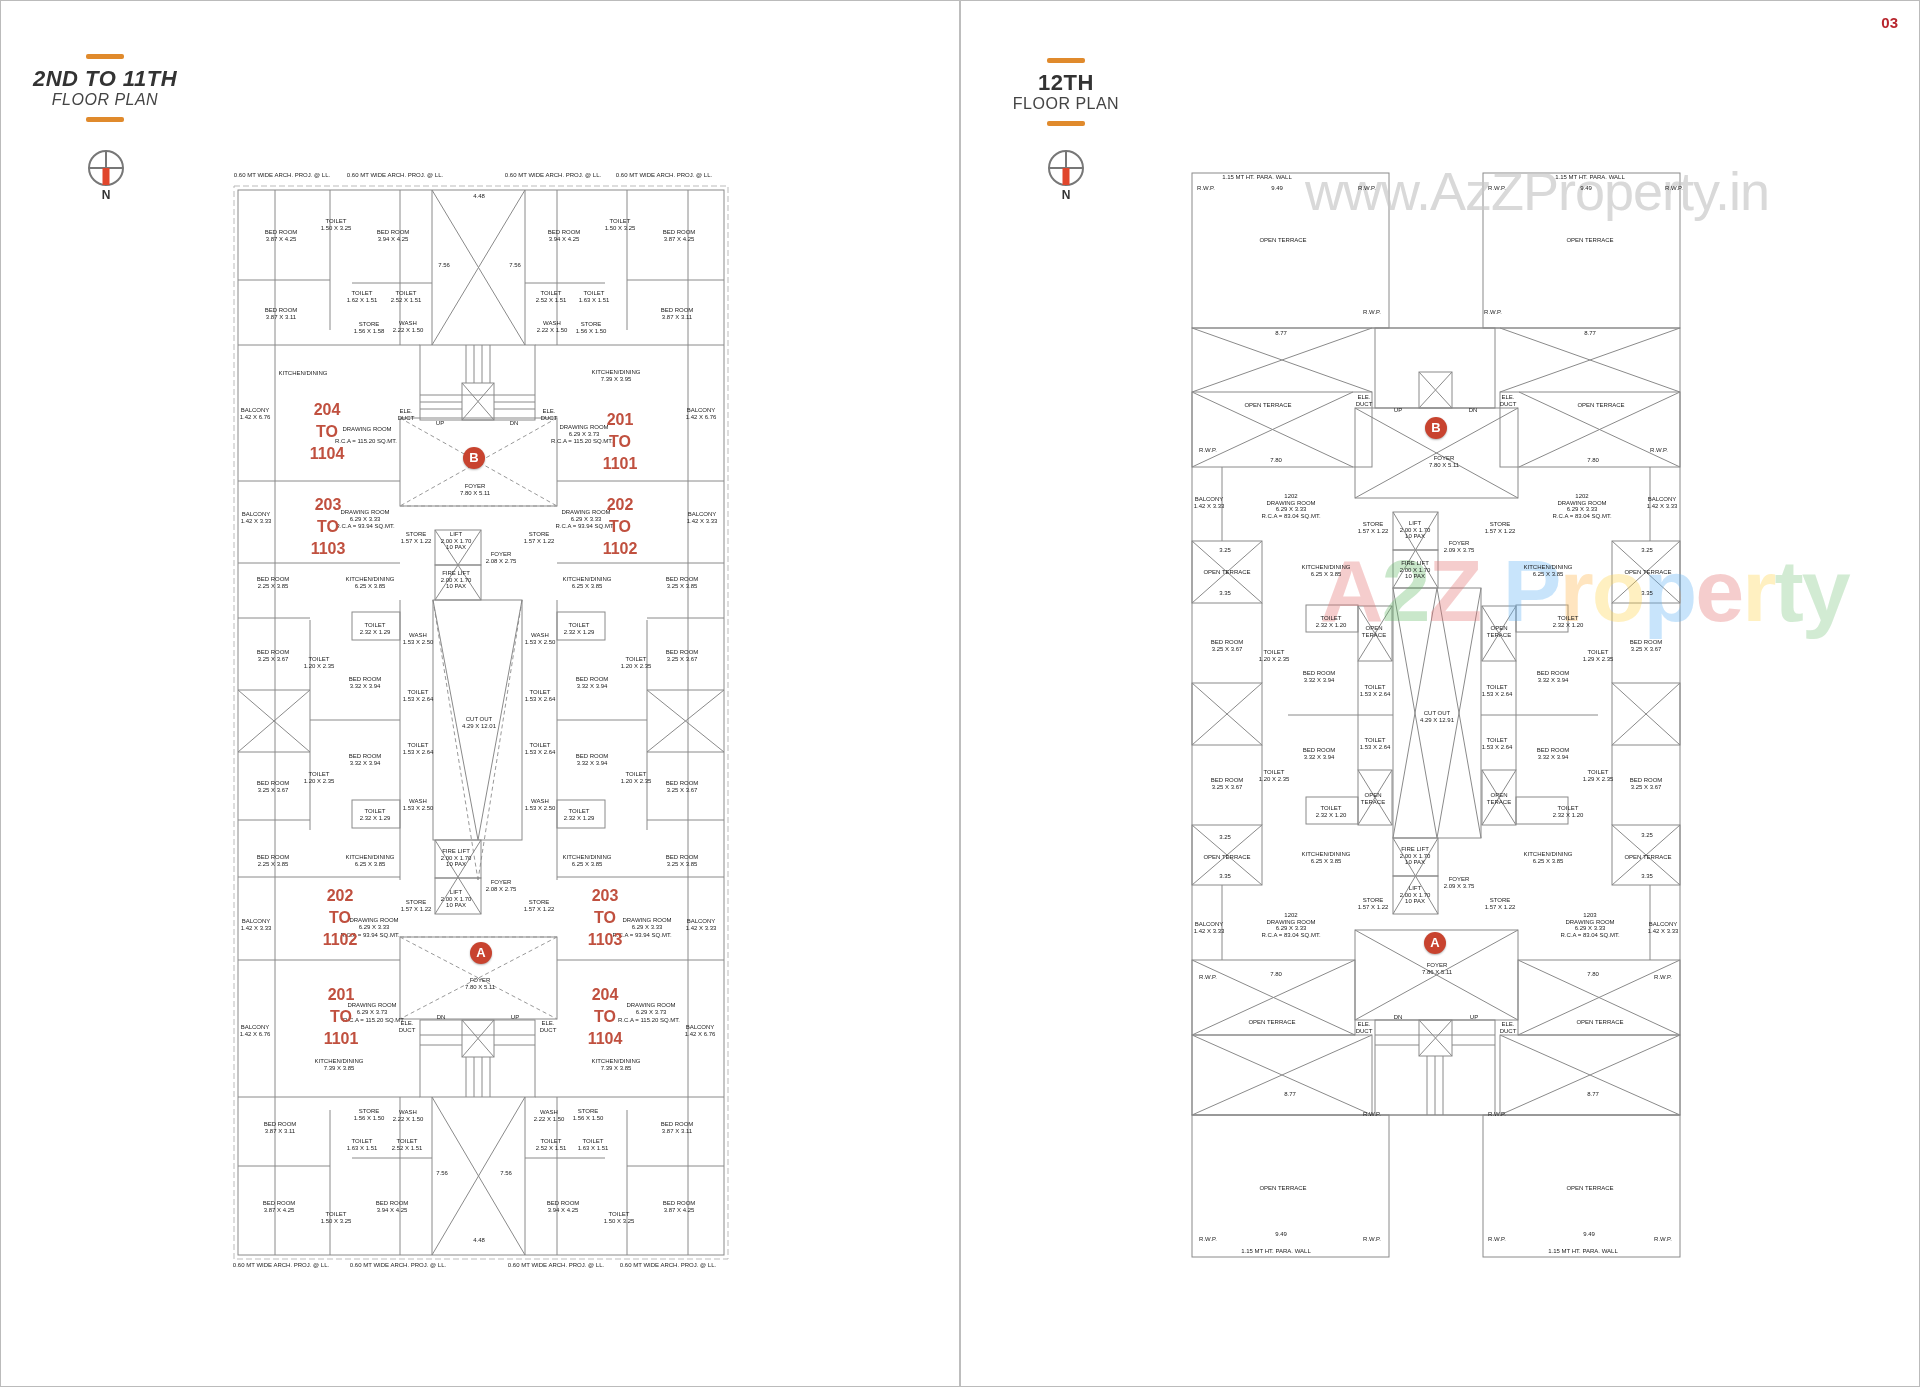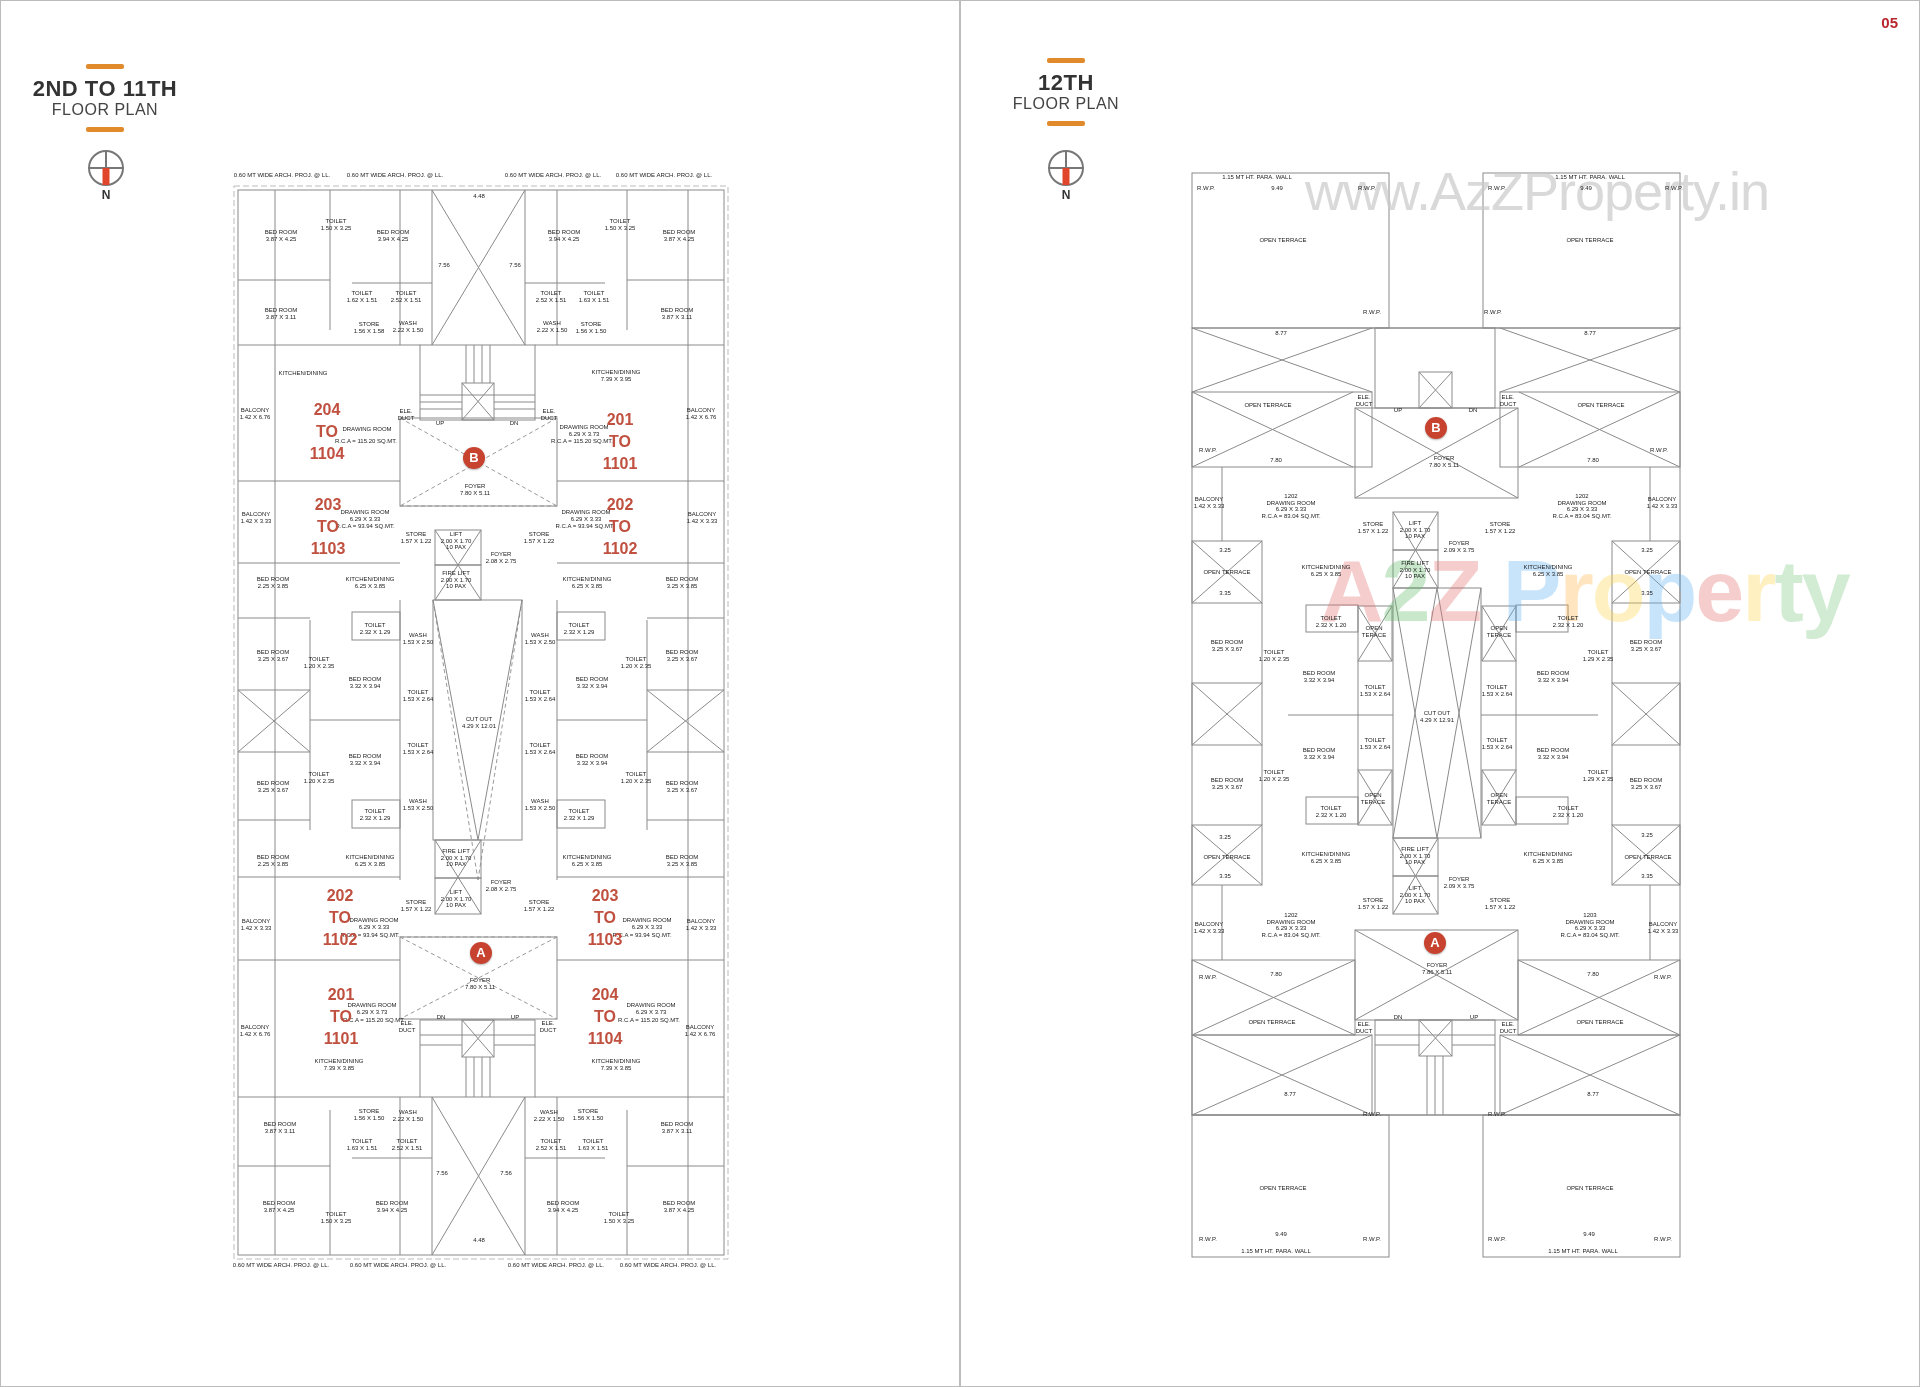--- a/index.html
+++ b/index.html
@@ -18,23 +18,23 @@
   .unit{position:absolute;font-weight:bold;font-size:16px;line-height:22px;color:#c0503f;text-align:center;transform:translate(-50%,-50%);white-space:pre;}
   .marker{position:absolute;width:22px;height:22px;border-radius:50%;background:#c8432f;color:#fff;font-weight:bold;font-size:13px;line-height:22px;text-align:center;transform:translate(-50%,-50%);box-shadow:0 1px 2px rgba(0,0,0,0.3);}
   .wm-url{position:absolute;left:1305px;top:160px;font-size:54px;color:#c9c9c9;opacity:0.7;letter-spacing:-1px;font-family:"Liberation Sans",sans-serif;}
   .wm-brand{position:absolute;left:1320px;top:540px;font-size:88px;font-weight:bold;opacity:0.35;letter-spacing:-2px;}
 </style>
 </head>
 <body>
 
 <div class="page-frame"></div>
 <div class="spine"></div>
-<div class="page-num">05</div>
-
-<div class="title-block" style="left:20px;top:64px;width:170px;">
+<div class="page-num">03</div>
+
+<div class="title-block" style="left:20px;top:54px;width:170px;font-style:italic;">
   <div class="bar"></div>
   <div class="big">2ND TO 11TH</div>
   <div class="small">FLOOR PLAN</div>
   <div class="bar"></div>
 </div>
 <div class="compass" style="left:86px;top:148px;">
   <svg width="40" height="40" viewBox="0 0 40 40">
       <circle cx="20" cy="20" r="17" fill="none" stroke="#777" stroke-width="2"></circle>
       <line x1="3" y1="20" x2="37" y2="20" stroke="#777" stroke-width="2"></line>
       <line x1="20" y1="3" x2="20" y2="37" stroke="#777" stroke-width="2"></line>

